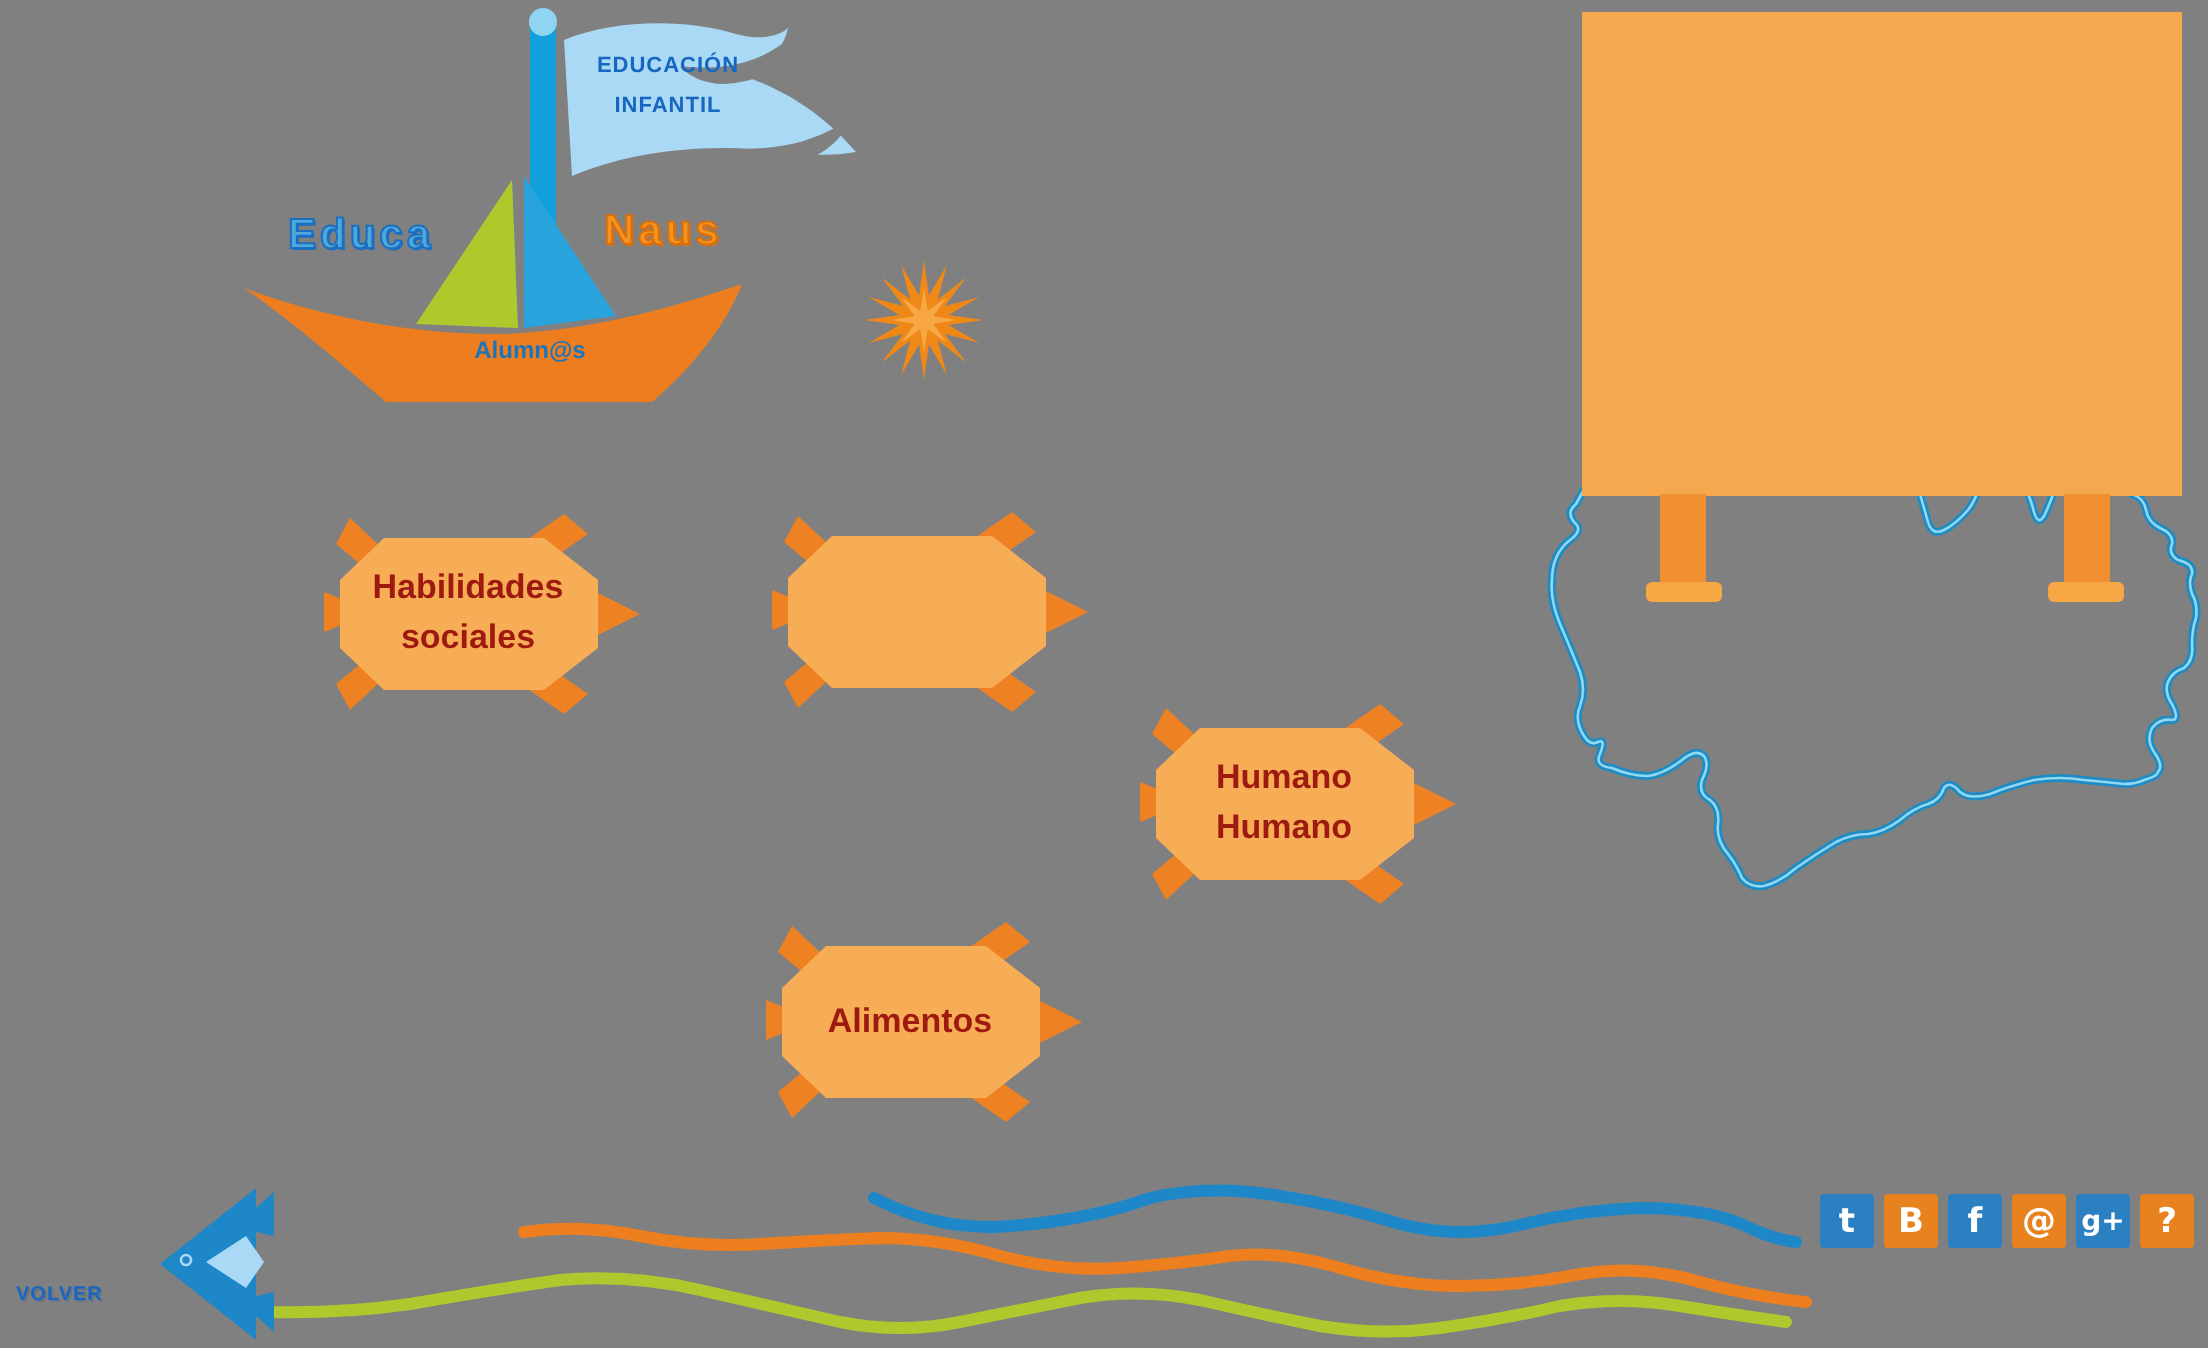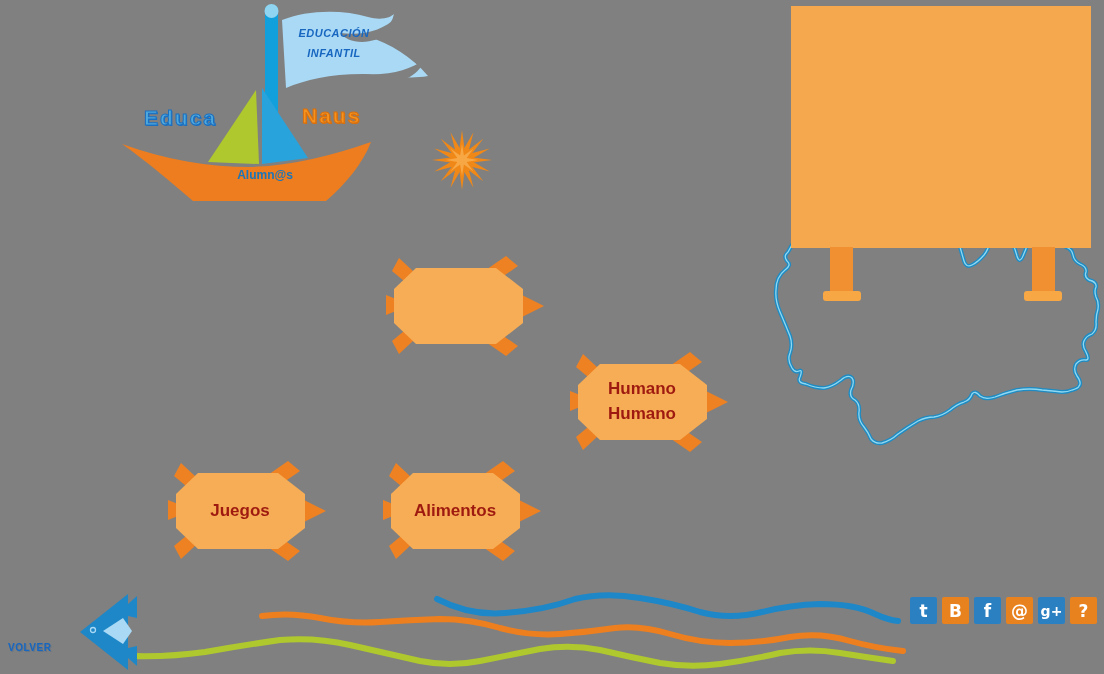--- a/index.html
+++ b/index.html
@@ -8,21 +8,21 @@
     position:relative;width:1104px;height:674px;margin:0 auto;
     background:#808080;overflow:hidden;
   }
   #bg-art{position:absolute;left:0;top:0;width:1104px;height:674px;z-index:1;}
 
   
   .brand-word{position:absolute;z-index:3;font-weight:bold;font-size:21px;letter-spacing:2px;}
   #brand-educa{left:144px;top:106px;color:#4FA8DC;-webkit-text-stroke:1px #1B6FC0;text-shadow:1px 1px 0 #1B6FC0;}
   #brand-naus{left:302px;top:104px;color:#F6921E;-webkit-text-stroke:1px #D8700F;text-shadow:1px 1px 0 #D8700F;}
   .flag-text{position:absolute;z-index:3;left:288px;width:92px;text-align:center;
-    color:#1766C0;font-weight:bold;font-size:11px;letter-spacing:.5px;font-style:italic;}
+    color:#1766C0;font-weight:bold;font-size:11px;letter-spacing:.5px;}
   #flag-line1{top:27px;}
   #flag-line2{top:47px;}
   #boat-label{position:absolute;z-index:3;left:205px;top:168px;width:120px;text-align:center;
     color:#1B75BB;font-weight:bold;font-size:12px;}
 
   
   #billboard{position:absolute;z-index:2;left:791px;top:6px;width:300px;height:242px;background:#F5A84E;}
   .bb-leg{position:absolute;z-index:2;width:23px;height:46px;background:#F09030;top:247px;}
   #bb-leg-left{left:830px;}
   #bb-leg-right{left:1032px;}
@@ -136,46 +136,46 @@
   <div id="bb-leg-right" class="bb-leg"></div>
   <div id="bb-foot-left" class="bb-foot"></div>
   <div id="bb-foot-right" class="bb-foot"></div>
 
   <div id="flag-line1" class="flag-text">EDUCACIÓN</div>
   <div id="flag-line2" class="flag-text">INFANTIL</div>
   <div id="brand-educa" class="brand-word">Educa</div>
   <div id="brand-naus" class="brand-word">Naus</div>
   <div id="boat-label">Alumn@s</div>
 
+  <div id="btn-habilidades" class="turtle-btn">
+    <svg viewBox="0 0 162 104">
+        <use href="#turtle-shape"></use>
+      </svg>
+    <div class="turtle-label">
+      <span>Habilidades</span>
+      <span>sociales</span>
+    </div>
+  </div>
 
   <div id="btn-ropa" class="turtle-btn">
     <svg viewBox="0 0 162 104">
         <use href="#turtle-shape"></use>
       </svg>
   </div>
 
   <div id="btn-cuerpo" class="turtle-btn">
     <svg viewBox="0 0 162 104">
         <use href="#turtle-shape"></use>
       </svg>
     <div class="turtle-label">
       <span>Humano</span>
       <span>Humano</span>
     </div>
   </div>
 
-  <div id="btn-juegos" class="turtle-btn">
-    <svg viewBox="0 0 162 104">
-        <use href="#turtle-shape"></use>
-      </svg>
-    <div class="turtle-label">
-      <span>Juegos</span>
-      <span></span>
-    </div>
-  </div>
 
   <div id="btn-alimentos" class="turtle-btn">
     <svg viewBox="0 0 162 104">
         <use href="#turtle-shape"></use>
       </svg>
     <div class="turtle-label">
       <span>Alimentos</span>
       <span></span>
     </div>
   </div>

